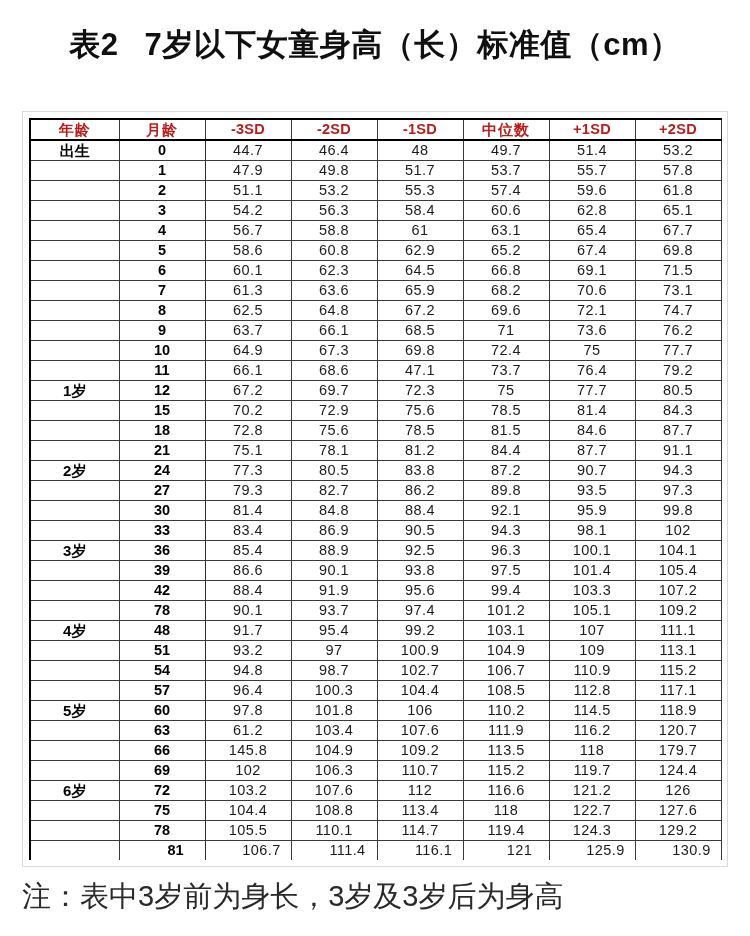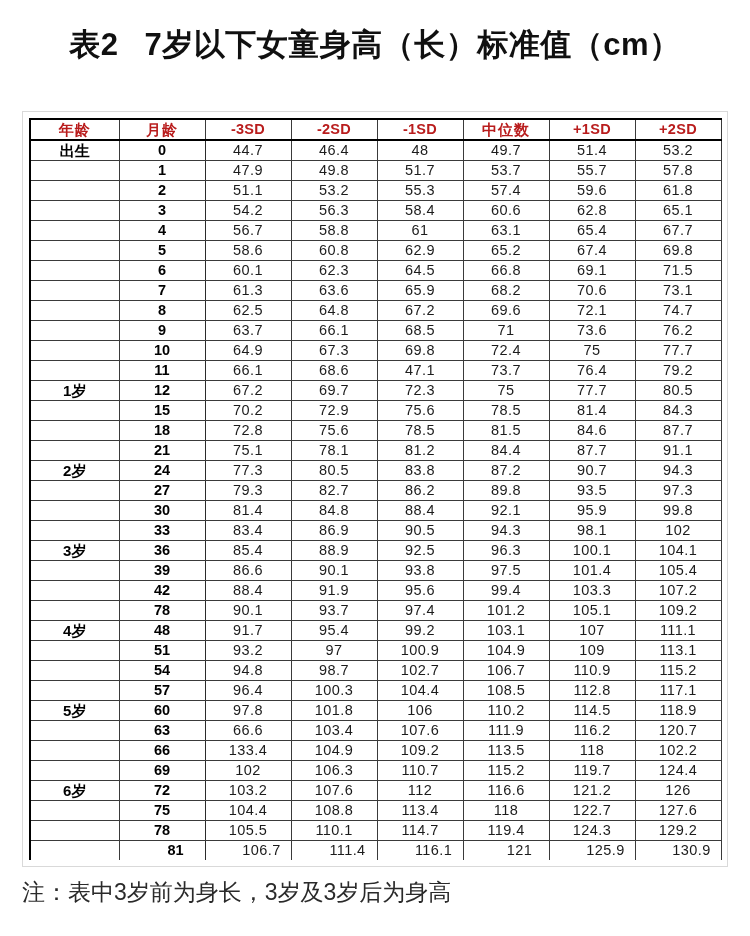--- a/index.html
+++ b/index.html
@@ -120,21 +120,21 @@
   table.growth thead th:first-child { border-left: 2px solid #000000; }
   table.growth thead th:last-child  { border-right: 2px solid #000000; }
   table.growth thead th { border-top: 2px solid #000000; }
 
   
   .footnote {
     position: absolute;
     left: 22px;
     top: 878px;
     width: 710px;
-    font-size: 23px;
+    font-size: 29px;
     font-weight: 400;
     color: #2a2a2a;
     line-height: 1.3;
     white-space: nowrap;
   }
 </style>
 </head>
 <body>
 
 <div class="page">
@@ -486,37 +486,37 @@
               <td class="val-cell">101.8</td>
               <td class="val-cell">106</td>
               <td class="val-cell">110.2</td>
               <td class="val-cell">114.5</td>
               <td class="val-cell">118.9</td>
               <td class="val-cell">123.4</td>
             </tr>
             <tr>
               <td class="age-cell"></td>
               <td class="month-cell">63</td>
-              <td class="val-cell">66.6</td>
+              <td class="val-cell">61.2</td>
               <td class="val-cell">103.4</td>
               <td class="val-cell">107.6</td>
               <td class="val-cell">111.9</td>
               <td class="val-cell">116.2</td>
               <td class="val-cell">120.7</td>
               <td class="val-cell">125.3</td>
             </tr>
             <tr>
               <td class="age-cell"></td>
               <td class="month-cell">66</td>
-              <td class="val-cell">133.4</td>
+              <td class="val-cell">145.8</td>
               <td class="val-cell">104.9</td>
               <td class="val-cell">109.2</td>
               <td class="val-cell">113.5</td>
               <td class="val-cell">118</td>
-              <td class="val-cell">102.2</td>
+              <td class="val-cell">179.7</td>
               <td class="val-cell">127.2</td>
             </tr>
             <tr>
               <td class="age-cell"></td>
               <td class="month-cell">69</td>
               <td class="val-cell">102</td>
               <td class="val-cell">106.3</td>
               <td class="val-cell">110.7</td>
               <td class="val-cell">115.2</td>
               <td class="val-cell">119.7</td>

